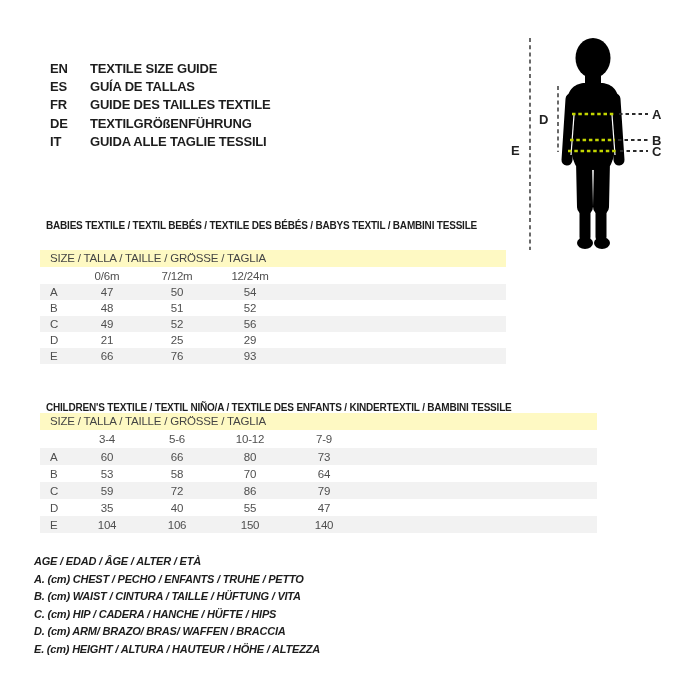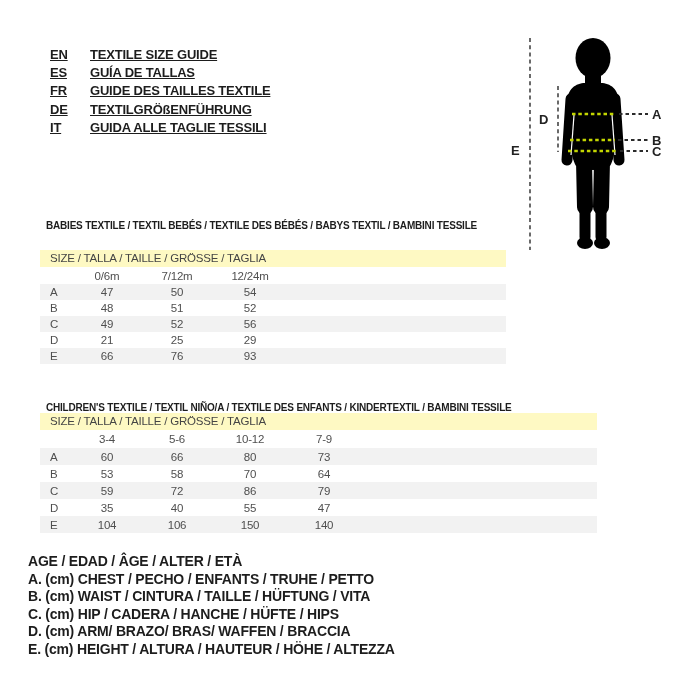--- a/index.html
+++ b/index.html
@@ -4,21 +4,21 @@
 <style>
   html,body{margin:0;padding:0;}
   body{
     width:700px;height:700px;background:#ffffff;
     font-family:"Liberation Sans","DejaVu Sans",sans-serif;
     color:#1d1d1d;position:relative;overflow:hidden;
   }
   .abs{position:absolute;}
 
   
-  .lang-block{left:50px;top:46px;text-decoration:underline;}
+  .lang-block{left:50px;top:60px;}
   .lang-row{display:flex;line-height:18.2px;font-size:13px;font-weight:700;letter-spacing:-0.2px;color:#1d1d1d;}
   .lang-code{width:40px;flex:0 0 40px;}
 
   
   .figure-wrap{left:505px;top:25px;width:170px;height:235px;}
   .figure-wrap svg{display:block;width:170px;height:235px;}
   .fig-label{font-family:"Liberation Sans","DejaVu Sans",sans-serif;font-size:13px;font-weight:600;fill:#222222;}
 
   
   .sec-title{left:46px;font-size:10px;font-weight:700;letter-spacing:-0.2px;color:#1d1d1d;white-space:nowrap;}
@@ -34,21 +34,21 @@
   .trow{display:grid;align-items:center;font-size:11.5px;color:#4f4f4f;letter-spacing:-0.2px;}
   .babies-table .trow{grid-template-columns:33px 68px 72px 74px 1fr;height:16px;}
   .babies-table .t-colhead{height:17px;}
   .children-table .trow{grid-template-columns:33px 68px 72px 74px 74px 1fr;height:17px;}
   .children-table .t-colhead{height:18px;}
   .trow .c0{padding-left:10px;}
   .trow .c{text-align:center;}
   .trow.alt{background:#f2f2f2;}
 
   
-  .legend{left:28px;top:553px;font-size:14px;font-weight:700;letter-spacing:-0.2px;line-height:17.5px;color:#1d1d1d;}
+  .legend{left:34px;top:553px;font-size:11px;font-weight:700;letter-spacing:-0.2px;line-height:17.5px;color:#1d1d1d;font-style:italic;}
 </style>
 </head>
 <body>
 
 <div class="abs lang-block">
   <div class="lang-row">
     <span class="lang-code">EN</span>
     <span class="lang-title">TEXTILE SIZE GUIDE</span>
   </div>
   <div class="lang-row">

